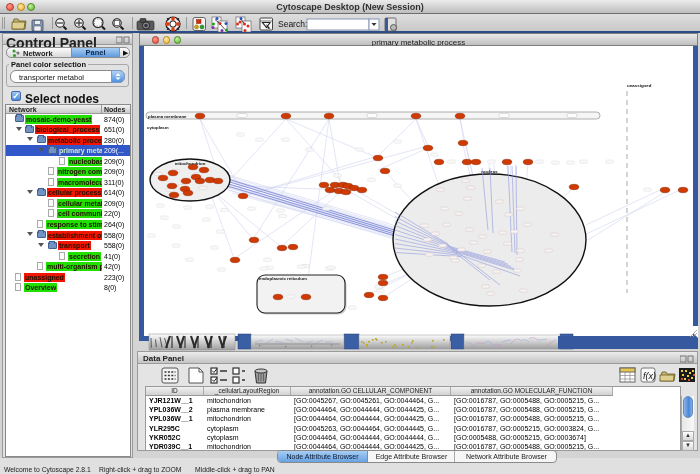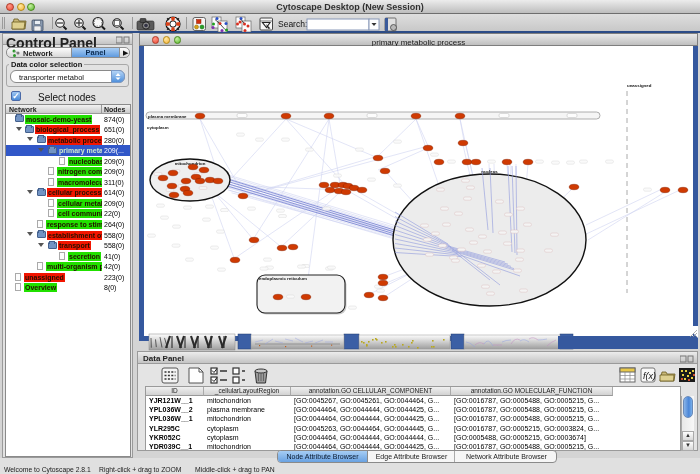--- a/index.html
+++ b/index.html
@@ -9,21 +9,21 @@
 #toolbar{left:0;top:14px;width:700px;height:19px;background:linear-gradient(#dedede,#c8c8c8);border-bottom:2px solid #2c4c87;}
 #ctrl{left:2px;top:33px;width:131px;height:425px;background:#e2e2e2;border:1px solid #9a9a9a;border-top:none;}
 #ctrlhead{left:2px;top:33px;width:131px;height:12px;background:linear-gradient(#ececec,#c4c4c4);border:1px solid #9a9a9a;font-size:14px;font-weight:bold;color:#222;padding:1px 0 0 3px;}
 #tabbar{left:6px;top:47px;width:124px;height:11px;background:linear-gradient(#fdfdfd,#d8d8d8);border:1px solid #8e8e8e;border-radius:5px;font-size:7.5px;}
 #tabmosaic{left:64px;top:0px;width:49px;height:9px;background:linear-gradient(#a8cdf4,#5f9ade);border-left:1px solid #8e8e8e;border-right:1px solid #8e8e8e;text-align:center;font-weight:bold;color:#0a2a50;}
 #groupbox{left:6px;top:64px;width:123px;height:23px;border:1px solid #a8a8a8;border-radius:3px;}
 #grouplab{left:9px;top:60px;font-size:7.5px;font-weight:bold;color:#111;background:#e2e2e2;padding:0 2px;}
 #combo{left:10px;top:70px;width:115px;height:13px;background:#fff;border:1px solid #8a8a8a;border-radius:6px;font-size:7.5px;color:#111;}
 #combobtn{right:-1px;top:-1px;width:14px;height:13px;background:linear-gradient(#b4d4f6,#4f90dc);border-radius:0 6px 6px 0;border:1px solid #7a9ac8;}
 #checkbox{left:11px;top:91px;width:10px;height:10px;background:linear-gradient(#9ec6f2,#4a8ad8);border:1px solid #4a6aa8;border-radius:2px;color:#fff;font-size:9px;font-weight:bold;line-height:9px;text-align:center;}
-#cblab{left:38px;top:92px;font-size:10px;font-weight:normal;color:#111;}
+#cblab{left:25px;top:92px;font-size:12px;font-weight:bold;color:#111;}
 #tree{left:5px;top:104px;width:126px;height:353px;background:#fff;border:1px solid #8a8a8a;}
 #treehead{left:0;top:0;width:124px;height:8.5px;background:linear-gradient(#f2f2f2,#cacaca);border-bottom:1px solid #9a9a9a;font-size:7px;font-weight:bold;color:#222;}
 .trow{position:absolute;left:0;width:124px;height:10.55px;font-size:7.5px;white-space:nowrap;overflow:hidden;}
 .tlab{position:absolute;top:1px;padding:0 1px;height:9px;line-height:9px;color:#241000;font-weight:bold;font-size:7px;overflow:hidden;white-space:nowrap;}
 .tval{position:absolute;left:98px;top:1px;color:#000;line-height:9px;font-size:7px;background:inherit;}
 .tarr{position:absolute;top:2.5px;width:0;height:0;border-left:3.2px solid transparent;border-right:3.2px solid transparent;border-top:4.5px solid #555;}
 .tfold{position:absolute;top:1.5px;width:9px;height:7px;background:#7294c4;border:1px solid #44618e;border-radius:1px;}
 .tfold:before{content:"";position:absolute;left:0px;top:-2px;width:4px;height:2px;background:#7294c4;border:1px solid #44618e;border-bottom:none;}
 .tfile{position:absolute;top:1px;width:6px;height:8px;background:#fdfdfd;border:1px solid #aaa;}
 .green{background:#21e000;}
@@ -520,21 +520,21 @@
       <circle cx="2" cy="2" r="1.5" fill="#2a9a2a"></circle>
       <circle cx="6" cy="4" r="1.5" fill="#777"></circle>
       <circle cx="2.5" cy="6.5" r="1.5" fill="#2a9a2a"></circle>
       <line x1="2" y1="2" x2="6" y2="4" stroke="#888" stroke-width="0.7"></line>
     </svg>
  <div class="abs" style="left:16px;top:1px;font-weight:bold;color:#222;">Network</div>
  <div class="abs" id="tabmosaic">Panel</div>
  <div class="abs" style="left:116px;top:1px;color:#111;font-size:7px;">▶</div>
 </div>
 <div class="abs" id="groupbox"></div>
-<div class="abs" id="grouplab">Data color selection</div>
+<div class="abs" id="grouplab">Panel color selection</div>
 <div class="abs" id="combo">
     <span class="abs" style="left:8px;top:2px">transporter metabol</span>
     <div class="abs" id="combobtn"><svg width="12" height="11">
         <path d="M6 2 L8.5 5 L3.5 5 Z" fill="#fff"></path>
         <path d="M6 9 L8.5 6.5 L3.5 6.5 Z" fill="#fff"></path>
       </svg></div>
   </div>
 <div class="abs" id="checkbox">✓</div>
 <div class="abs" id="cblab">Select nodes</div>
 <div class="abs" id="tree">

